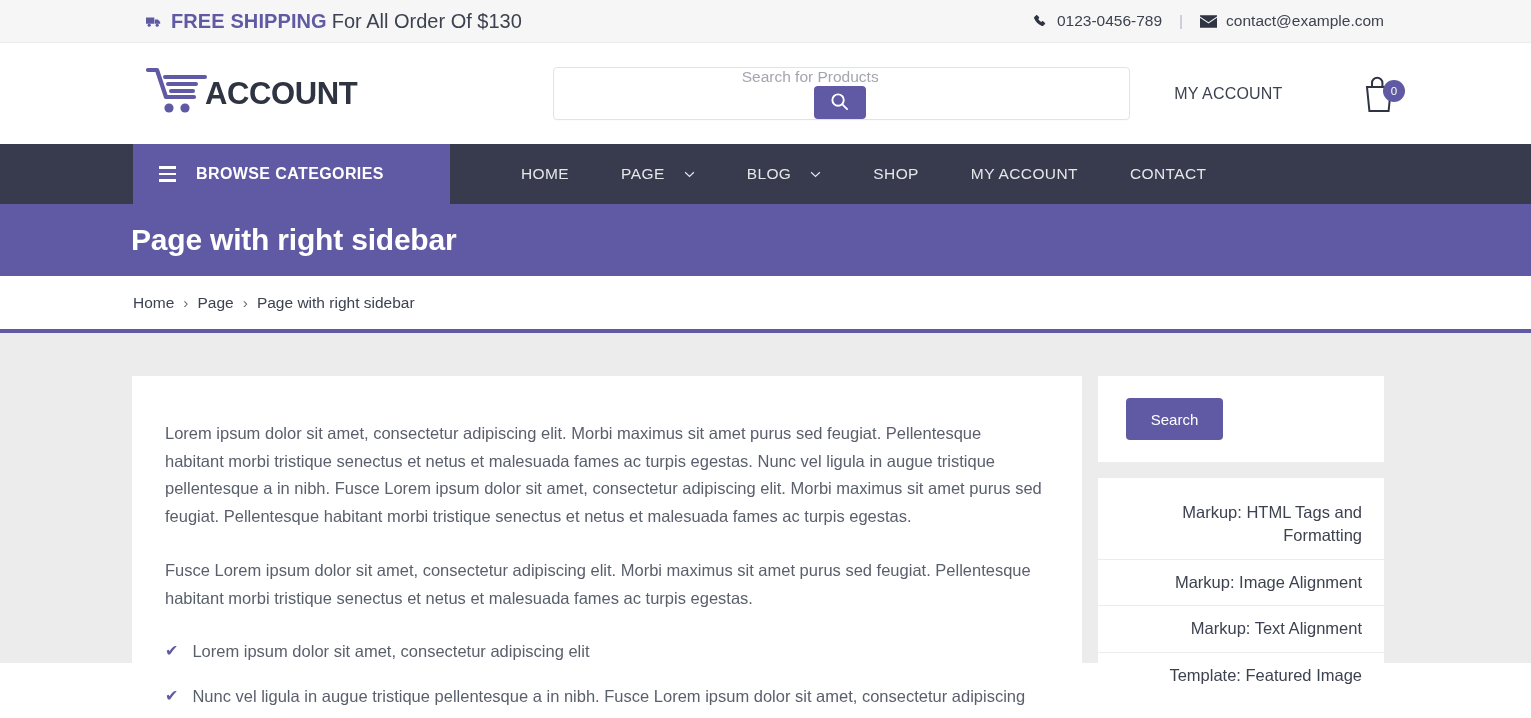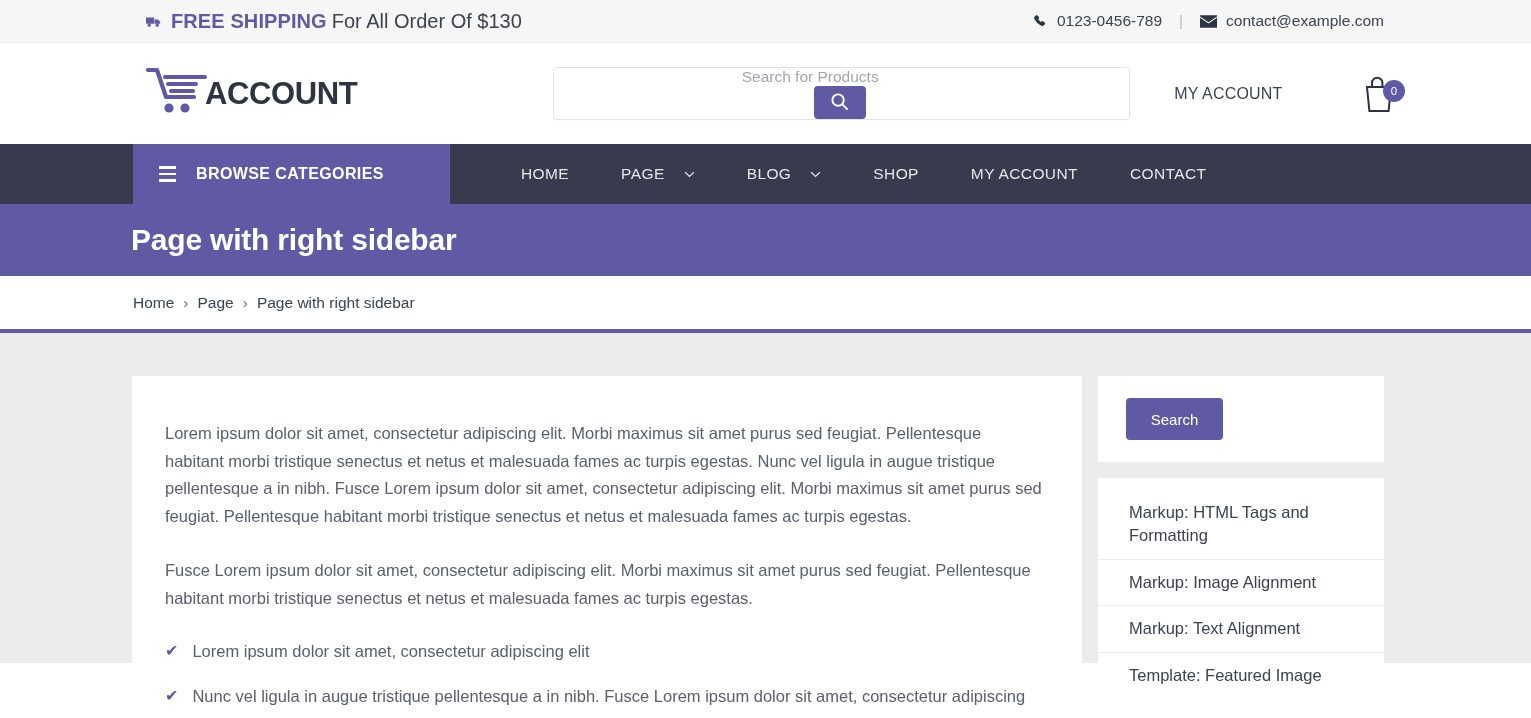--- a/index.html
+++ b/index.html
@@ -261,20 +261,21 @@
     padding: 12px 0 0 0;
     width: 286px;
   }
   .post-item {
     padding: 11px 22px 11px 31px;
     font-size: 16.5px;
     line-height: 1.42;
     color: #3d4250;
     border-bottom: 1px solid #ececec;
     cursor: pointer;
+    text-align: right;
   }
   .post-item:last-child { border-bottom: 0; }
 </style>
 </head>
 <body>
 
 <div class="topbar">
   <div class="topbar-left">
     <span class="ship-icon">
       <svg width="17" height="13" viewBox="0 0 17 13" fill="currentColor">

